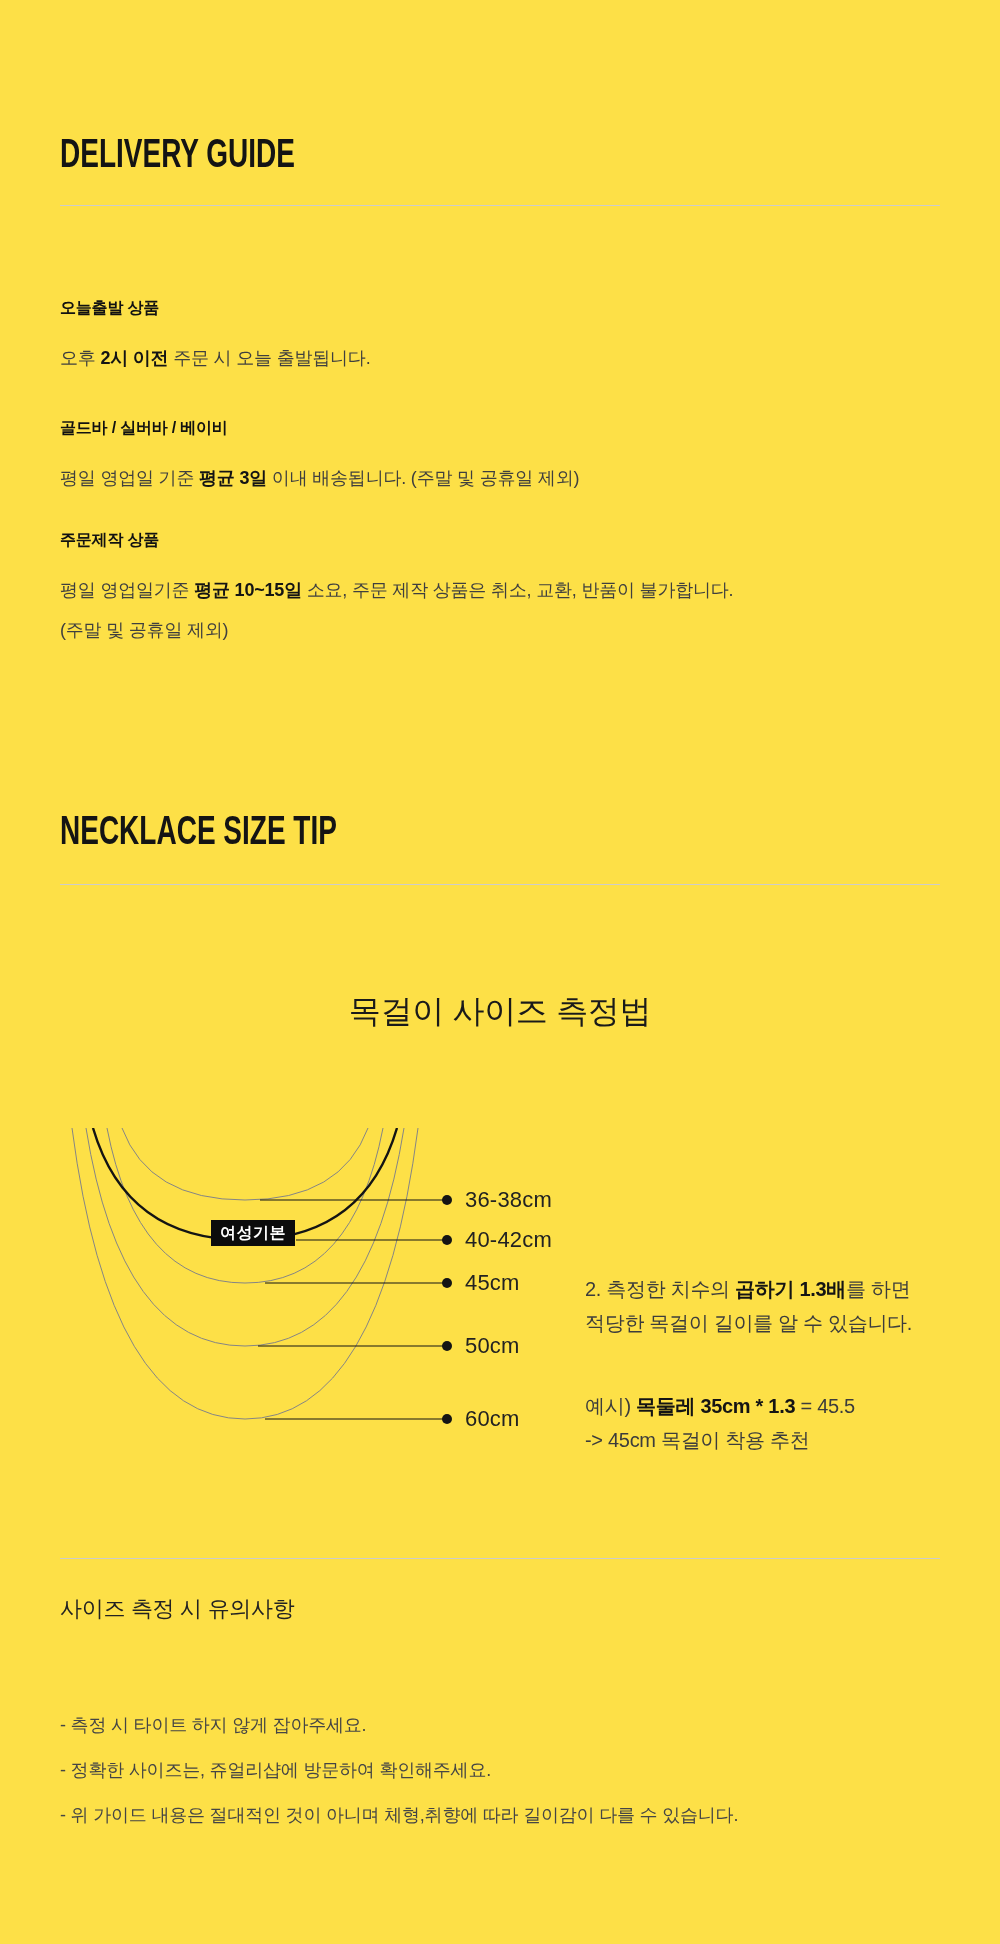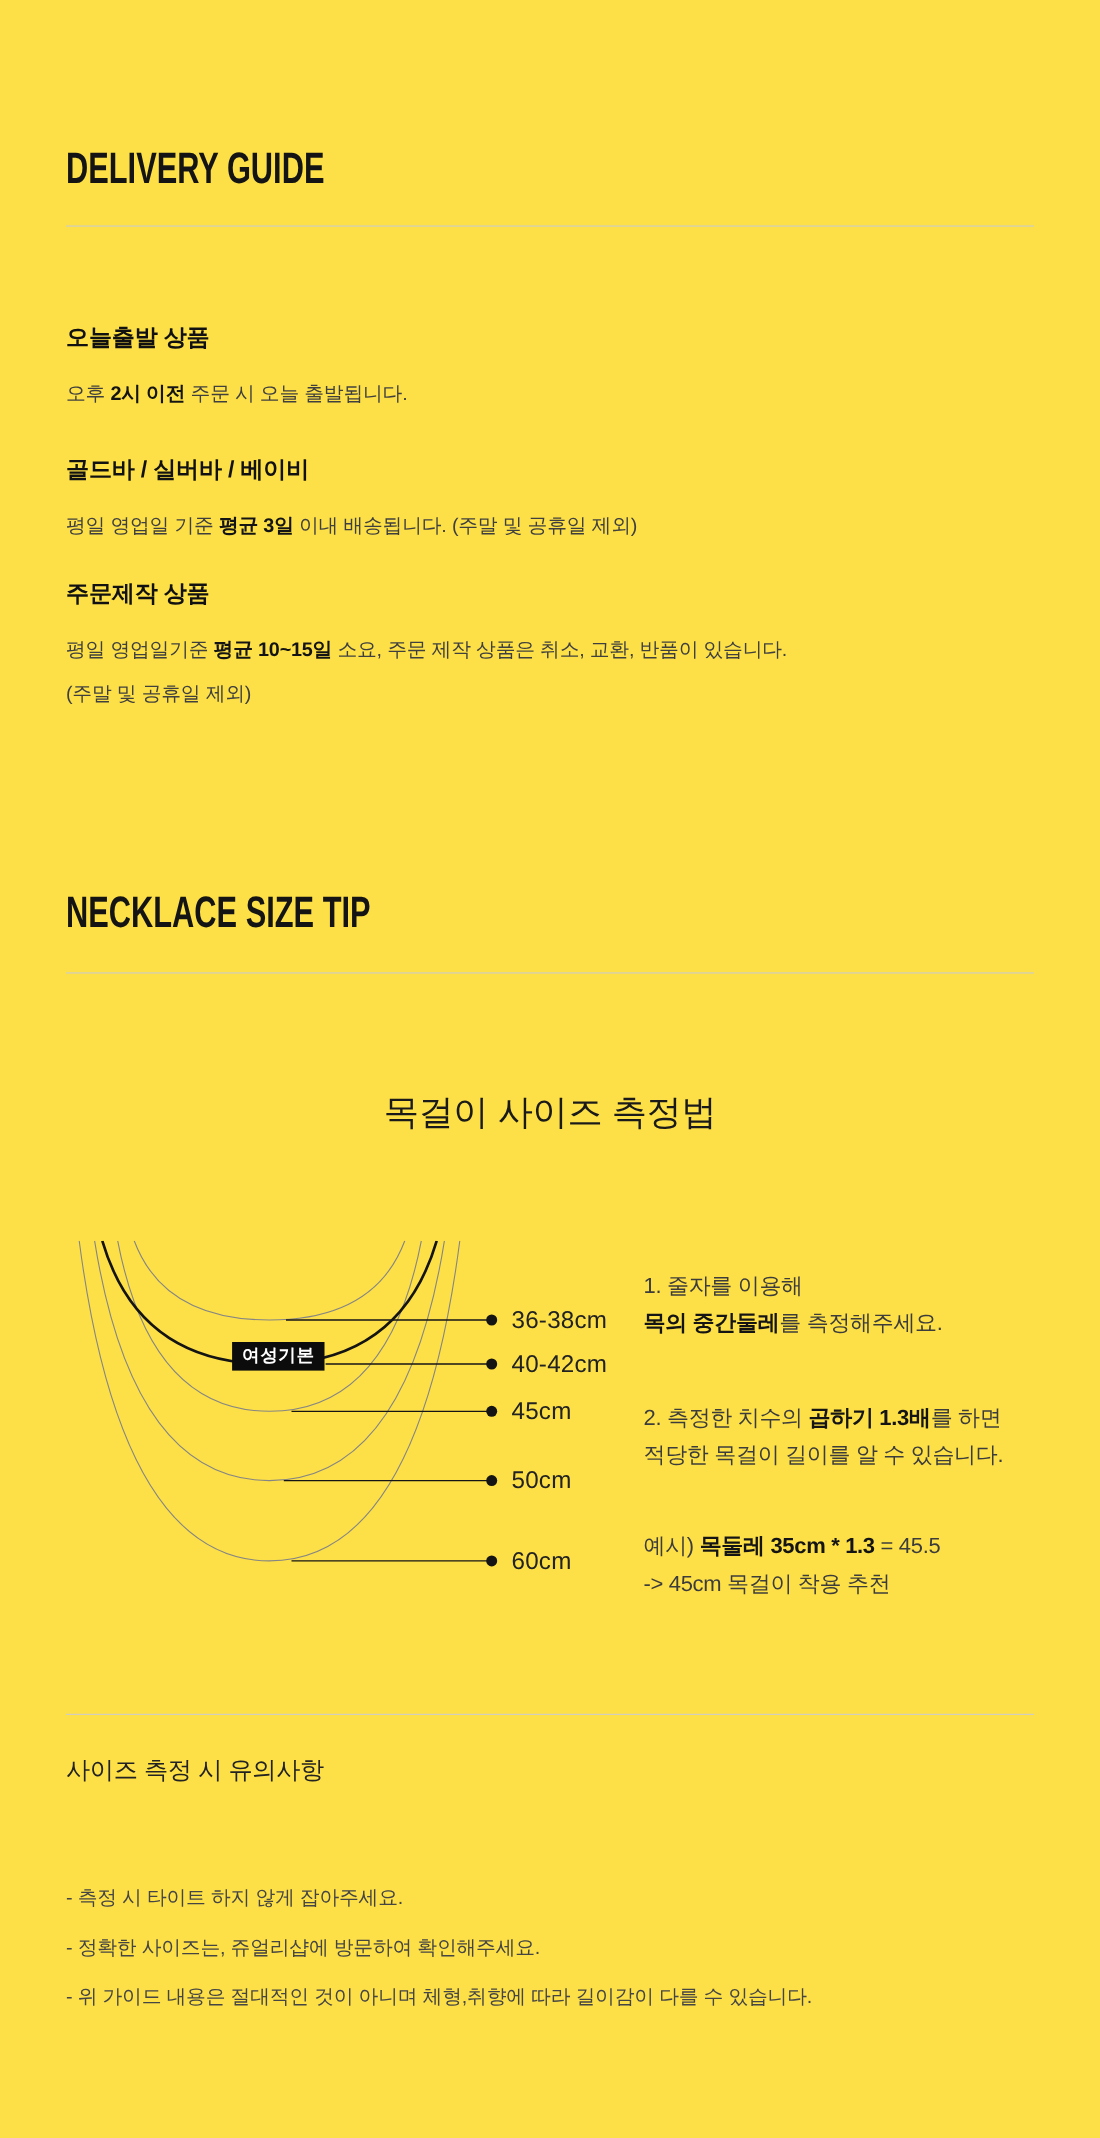--- a/index.html
+++ b/index.html
@@ -15,21 +15,21 @@
     font-size:40px;line-height:1;font-weight:700;color:#141414;
     letter-spacing:0px;white-space:nowrap;
     transform:scaleX(0.70);transform-origin:left top;
   }
   .divider{
     position:absolute;left:60px;width:880px;height:0;
     border-top:1px solid #cccccc;
   }
   .k-head{
     position:absolute;left:60px;margin:0;
-    font-size:21px;line-height:24px;font-weight:700;color:#111111;
+    font-size:16px;line-height:24px;font-weight:700;color:#111111;
     white-space:nowrap;letter-spacing:-0.2px;
   }
   .k-body{
     position:absolute;left:60px;margin:0;
     font-size:18px;line-height:24px;font-weight:400;color:#3f3f3f;
     white-space:nowrap;letter-spacing:-0.2px;
   }
   .b{font-weight:700;color:#141414;}
   .subtitle{
     position:absolute;left:0;width:1000px;margin:0;text-align:center;
@@ -72,21 +72,21 @@
   <h1 class="en-title" style="top:133px;">DELIVERY GUIDE</h1>
   <div class="divider" style="top:205px;"></div>
 
   <h2 class="k-head" style="top:296px;">오늘출발 상품</h2>
   <p class="k-body" style="top:346px;"><span>오후 </span><span class="b">2시 이전</span><span> 주문 시 오늘 출발됩니다.</span></p>
 
   <h2 class="k-head" style="top:416px;">골드바 / 실버바 / 베이비</h2>
   <p class="k-body" style="top:466px;"><span>평일 영업일 기준 </span><span class="b">평균 3일</span><span> 이내 배송됩니다. (주말 및 공휴일 제외)</span></p>
 
   <h2 class="k-head" style="top:528px;">주문제작 상품</h2>
-  <p class="k-body" style="top:578px;"><span>평일 영업일기준 </span><span class="b">평균 10~15일</span><span> 소요, 주문 제작 상품은 취소, 교환, 반품이 있습니다.</span></p>
+  <p class="k-body" style="top:578px;"><span>평일 영업일기준 </span><span class="b">평균 10~15일</span><span> 소요, 주문 제작 상품은 취소, 교환, 반품이 불가합니다.</span></p>
   <p class="k-body" style="top:618px;"><span>(주말 및 공휴일 제외)</span></p>
 
   <h1 class="en-title" style="top:810px;">NECKLACE SIZE TIP</h1>
   <div class="divider" style="top:884px;"></div>
 
   <p class="subtitle" style="top:996px;">목걸이 사이즈 측정법</p>
 
   <svg class="diagram-svg" width="420" height="332" viewBox="0 0 420 332">
     <g fill="none" stroke="#858585" stroke-width="1">
       <path d="M 12,0 Q 50,291 185,291 Q 320,291 358,0"></path>
@@ -112,21 +112,20 @@
   </svg>
 
   <div class="badge">여성기본</div>
 
   <p class="size-label" style="top:1189px;">36-38cm</p>
   <p class="size-label" style="top:1229px;">40-42cm</p>
   <p class="size-label" style="top:1272px;">45cm</p>
   <p class="size-label" style="top:1335px;">50cm</p>
   <p class="size-label" style="top:1408px;">60cm</p>
 
-  <p class="step" style="top:1152px;"><span>1. 줄자를 이용해</span><br><span class="b">목의 중간둘레</span><span>를 측정해주세요.</span></p>
 
   <p class="step" style="top:1272px;"><span>2. 측정한 치수의 </span><span class="b">곱하기 1.3배</span><span>를 하면</span><br><span>적당한 목걸이 길이를 알 수 있습니다.</span></p>
 
   <p class="step" style="top:1389px;"><span>예시) </span><span class="b">목둘레 35cm * 1.3</span><span> = 45.5</span><br><span>-&gt; 45cm 목걸이 착용 추천</span></p>
 
   <div class="divider" style="top:1558px;"></div>
   <h3 class="notice-head" style="top:1595px;">사이즈 측정 시 유의사항</h3>
   <p class="notice-item" style="top:1714px;">- 측정 시 타이트 하지 않게 잡아주세요.</p>
   <p class="notice-item" style="top:1804px;">- 위 가이드 내용은 절대적인 것이 아니며 체형,취향에 따라 길이감이 다를 수 있습니다.</p>
   <p class="notice-item" style="top:1759px;">- 정확한 사이즈는, 쥬얼리샵에 방문하여 확인해주세요.</p>

